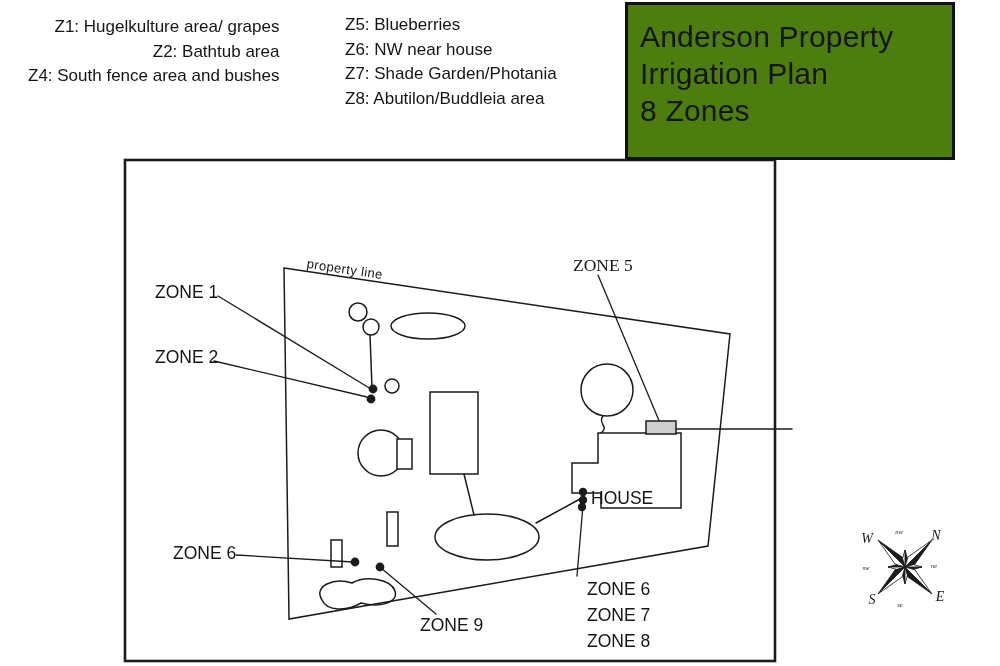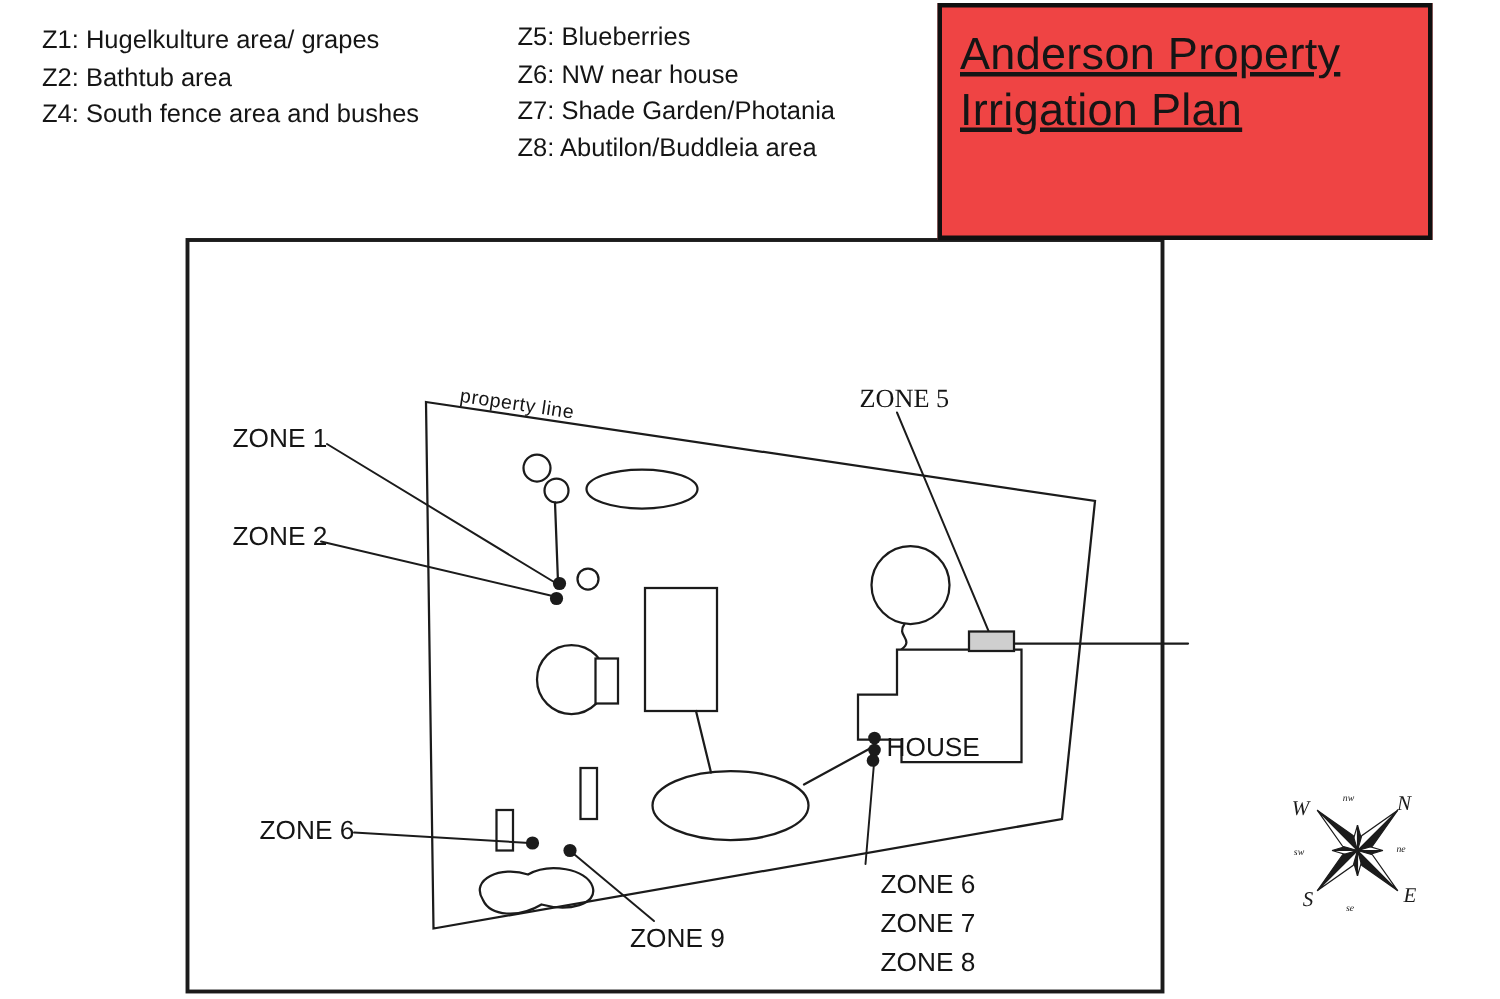--- a/index.html
+++ b/index.html
@@ -6,25 +6,25 @@
   html,body { width:1000px; height:666px; }
   body {
     position:relative;
     background:#ffffff;
     font-family:"Liberation Sans", sans-serif;
     color:#151515;
     overflow:hidden;
   }
   .drawing { position:absolute; left:0; top:0; }
   .legend { position:absolute; font-size:17px; line-height:24.5px; white-space:nowrap; }
-  #legend-col1 { left:28px; top:15px; }
+  #legend-col1 { left:28px; top:15px;text-align:right; }
   #legend-col2 { left:345px; top:13px; }
   .title-box {
     position:absolute; left:625px; top:2px; width:330px; height:158px;
-    border:3px solid #101010; padding:13px 0 0 12px; background:#ef4444;text-decoration:underline;
+    border:3px solid #101010; padding:13px 0 0 12px; background:#4d7c0f;
   }
   .title-line { font-size:30px; line-height:37px; letter-spacing:.2px; }
   .map-label { position:absolute; font-size:17.5px; white-space:nowrap; }
   .prop-label {
     font-size:13px; letter-spacing:.4px;
     transform:rotate(8.4deg); transform-origin:0 0;
   }
   .compass-main {
     font-family:"Liberation Serif", serif; font-style:italic;
     font-size:14px; fill:#1b1b1b; text-anchor:middle;
@@ -126,20 +126,21 @@
 <div class="legend" id="legend-col2">
   <div class="legend-item">Z5: Blueberries</div>
   <div class="legend-item">Z6: NW near house</div>
   <div class="legend-item">Z7: Shade Garden/Photania</div>
   <div class="legend-item">Z8: Abutilon/Buddleia area</div>
 </div>
 
 <div class="title-box">
   <div class="title-line">Anderson Property</div>
   <div class="title-line">Irrigation Plan</div>
+  <div class="title-line">8 Zones</div>
 </div>
 
 <div class="map-label prop-label" style="left:308px; top:256px;">property line</div>
 <div class="map-label" style="left:155px; top:282px;">ZONE 1</div>
 <div class="map-label" style="left:155px; top:347px;">ZONE 2</div>
 <div class="map-label" style="left:173px; top:543px;">ZONE 6</div>
 <div class="map-label" style="left:420px; top:615px;">ZONE 9</div>
 <div class="map-label" style="left:573px; top:255px;font-family:Liberation Serif, serif;">ZONE 5</div>
 <div class="map-label" style="left:587px; top:579px;">ZONE 6</div>
 <div class="map-label" style="left:587px; top:605px;">ZONE 7</div>

